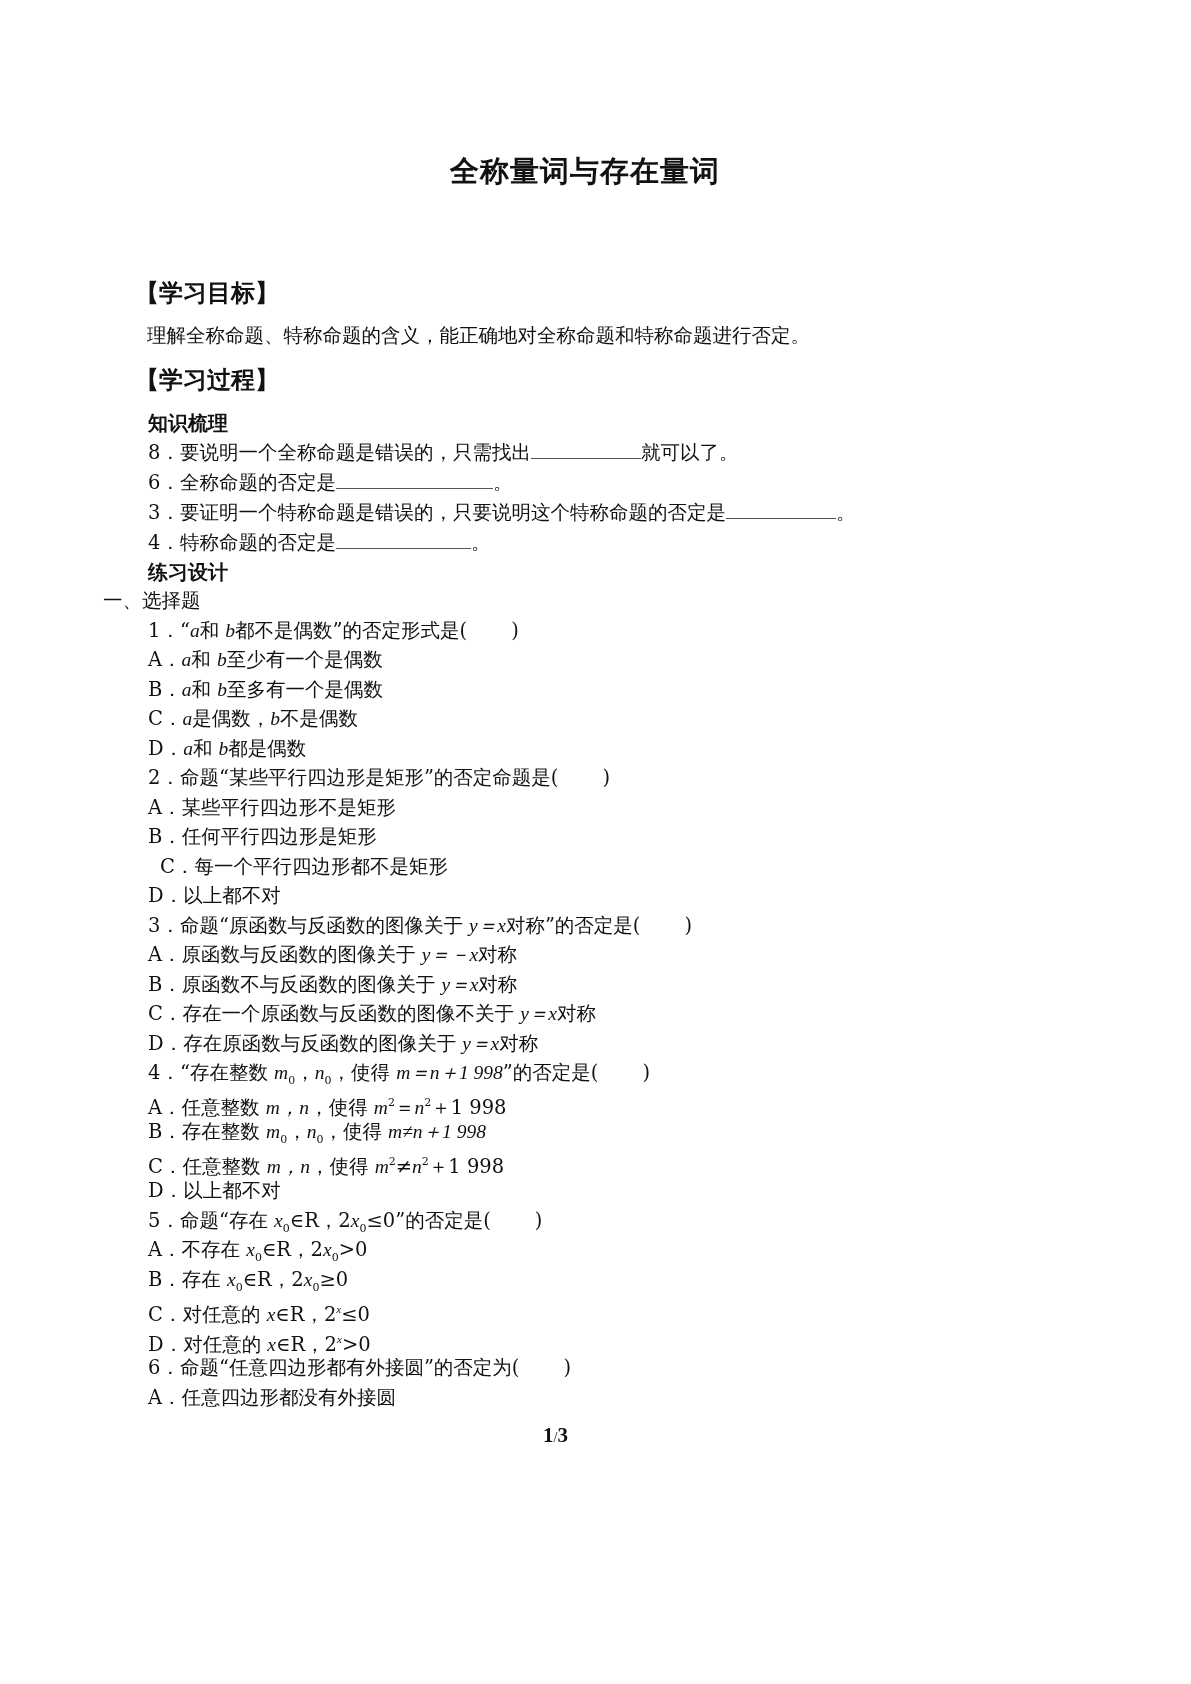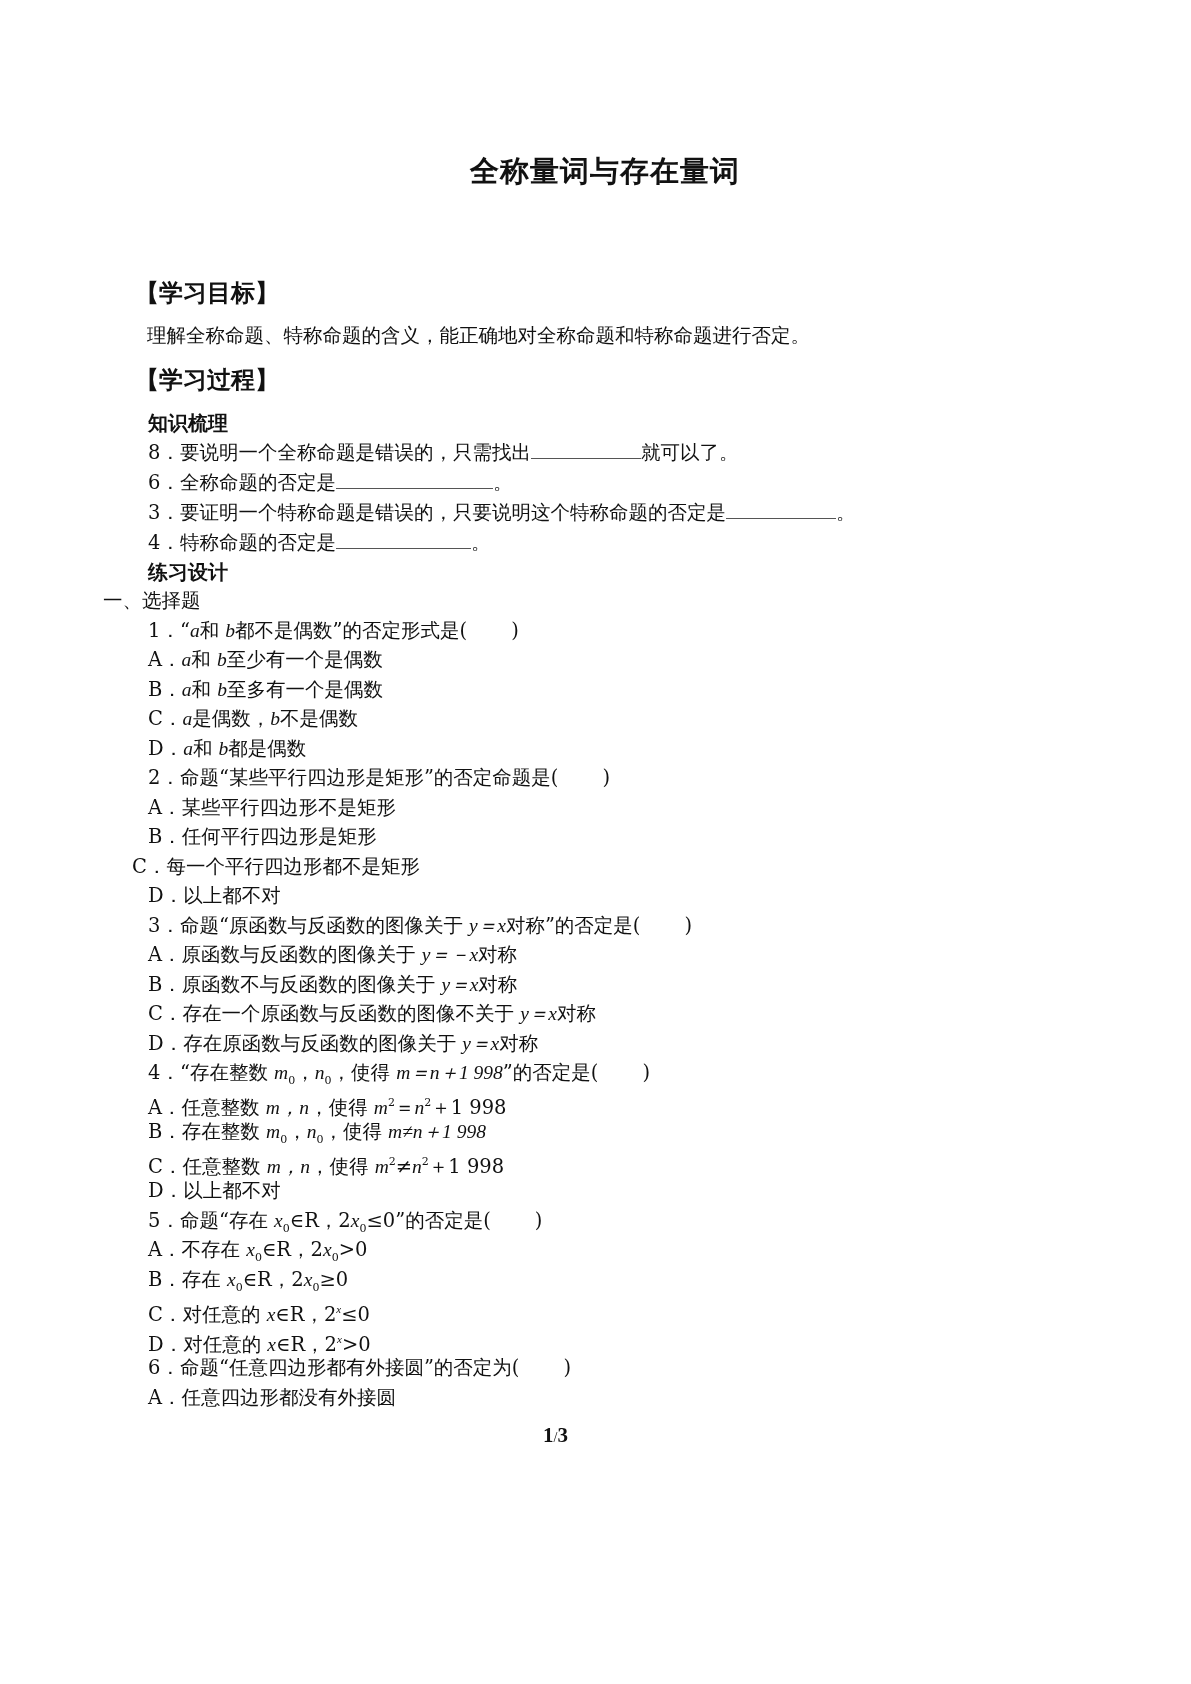--- a/index.html
+++ b/index.html
@@ -1,19 +1,19 @@
 <!DOCTYPE html>
 <html><head>
 <meta charset="utf-8">
 <style>
   html, body { margin:0; padding:0; background:#ffffff; }
   body { width:1191px; height:1684px; position:relative; overflow:hidden;
          font-family:"DejaVu Serif","Liberation Serif",serif; color:#111; }
   .title { position:absolute; left:0; width:1170px; top:152px; text-align:center;
-           font-family:"DejaVu Sans","Liberation Sans",sans-serif; font-weight:bold; font-size:29px; letter-spacing:1px;margin-left:20px; }
+           font-family:"DejaVu Sans","Liberation Sans",sans-serif; font-weight:bold; font-size:29px; letter-spacing:1px; }
   .sec { position:absolute; left:104px; font-family:"DejaVu Sans","Liberation Sans",sans-serif;
          font-weight:bold; font-size:24px; letter-spacing:0px;margin-left:31px; }
   .line { position:absolute; font-size:19.5px; white-space:nowrap; line-height:24px; }
   .sub { position:absolute; left:148px; font-family:"DejaVu Sans","Liberation Sans",sans-serif;
          font-weight:bold; font-size:20px; }
   .blank { display:inline-block; border-bottom:1px solid #555; height:18px; vertical-align:baseline; }
   i.m { font-style:italic; font-family:"Liberation Serif","DejaVu Serif",serif; }
   sub.s, sup.s { font-size:11px; }
   .paren { display:inline-block; width:44px; }
   .page { position:absolute; left:0; width:1111px; top:1423px; text-align:center;
@@ -62,21 +62,21 @@
 </div>
 <div class="line" style="left:148px;top:737px">
   <span>D．</span><i class="m">a</i><span>和 </span><i class="m">b</i><span>都是偶数</span>
 </div>
 
 <div class="line" style="left:148px;top:766px">
   <span>2．命题“某些平行四边形是矩形”的否定命题是(</span><span class="paren"></span><span>)</span>
 </div>
 <div class="line" style="left:148px;top:796px">A．某些平行四边形不是矩形</div>
 <div class="line" style="left:148px;top:825px">B．任何平行四边形是矩形</div>
-<div class="line" style="left:132px;top:855px">C．每一个平行四边形都不是矩形</div>
+<div class="line" style="left:160px;top:855px">C．每一个平行四边形都不是矩形</div>
 <div class="line" style="left:148px;top:884px">D．以上都不对</div>
 
 <div class="line" style="left:148px;top:914px">
   <span>3．命题“原函数与反函数的图像关于 </span><i class="m">y＝x</i><span>对称”的否定是(</span><span class="paren"></span><span>)</span>
 </div>
 <div class="line" style="left:148px;top:943px">
   <span>A．原函数与反函数的图像关于 </span><i class="m">y＝－x</i><span>对称</span>
 </div>
 <div class="line" style="left:148px;top:973px">
   <span>B．原函数不与反函数的图像关于 </span><i class="m">y＝x</i><span>对称</span>

